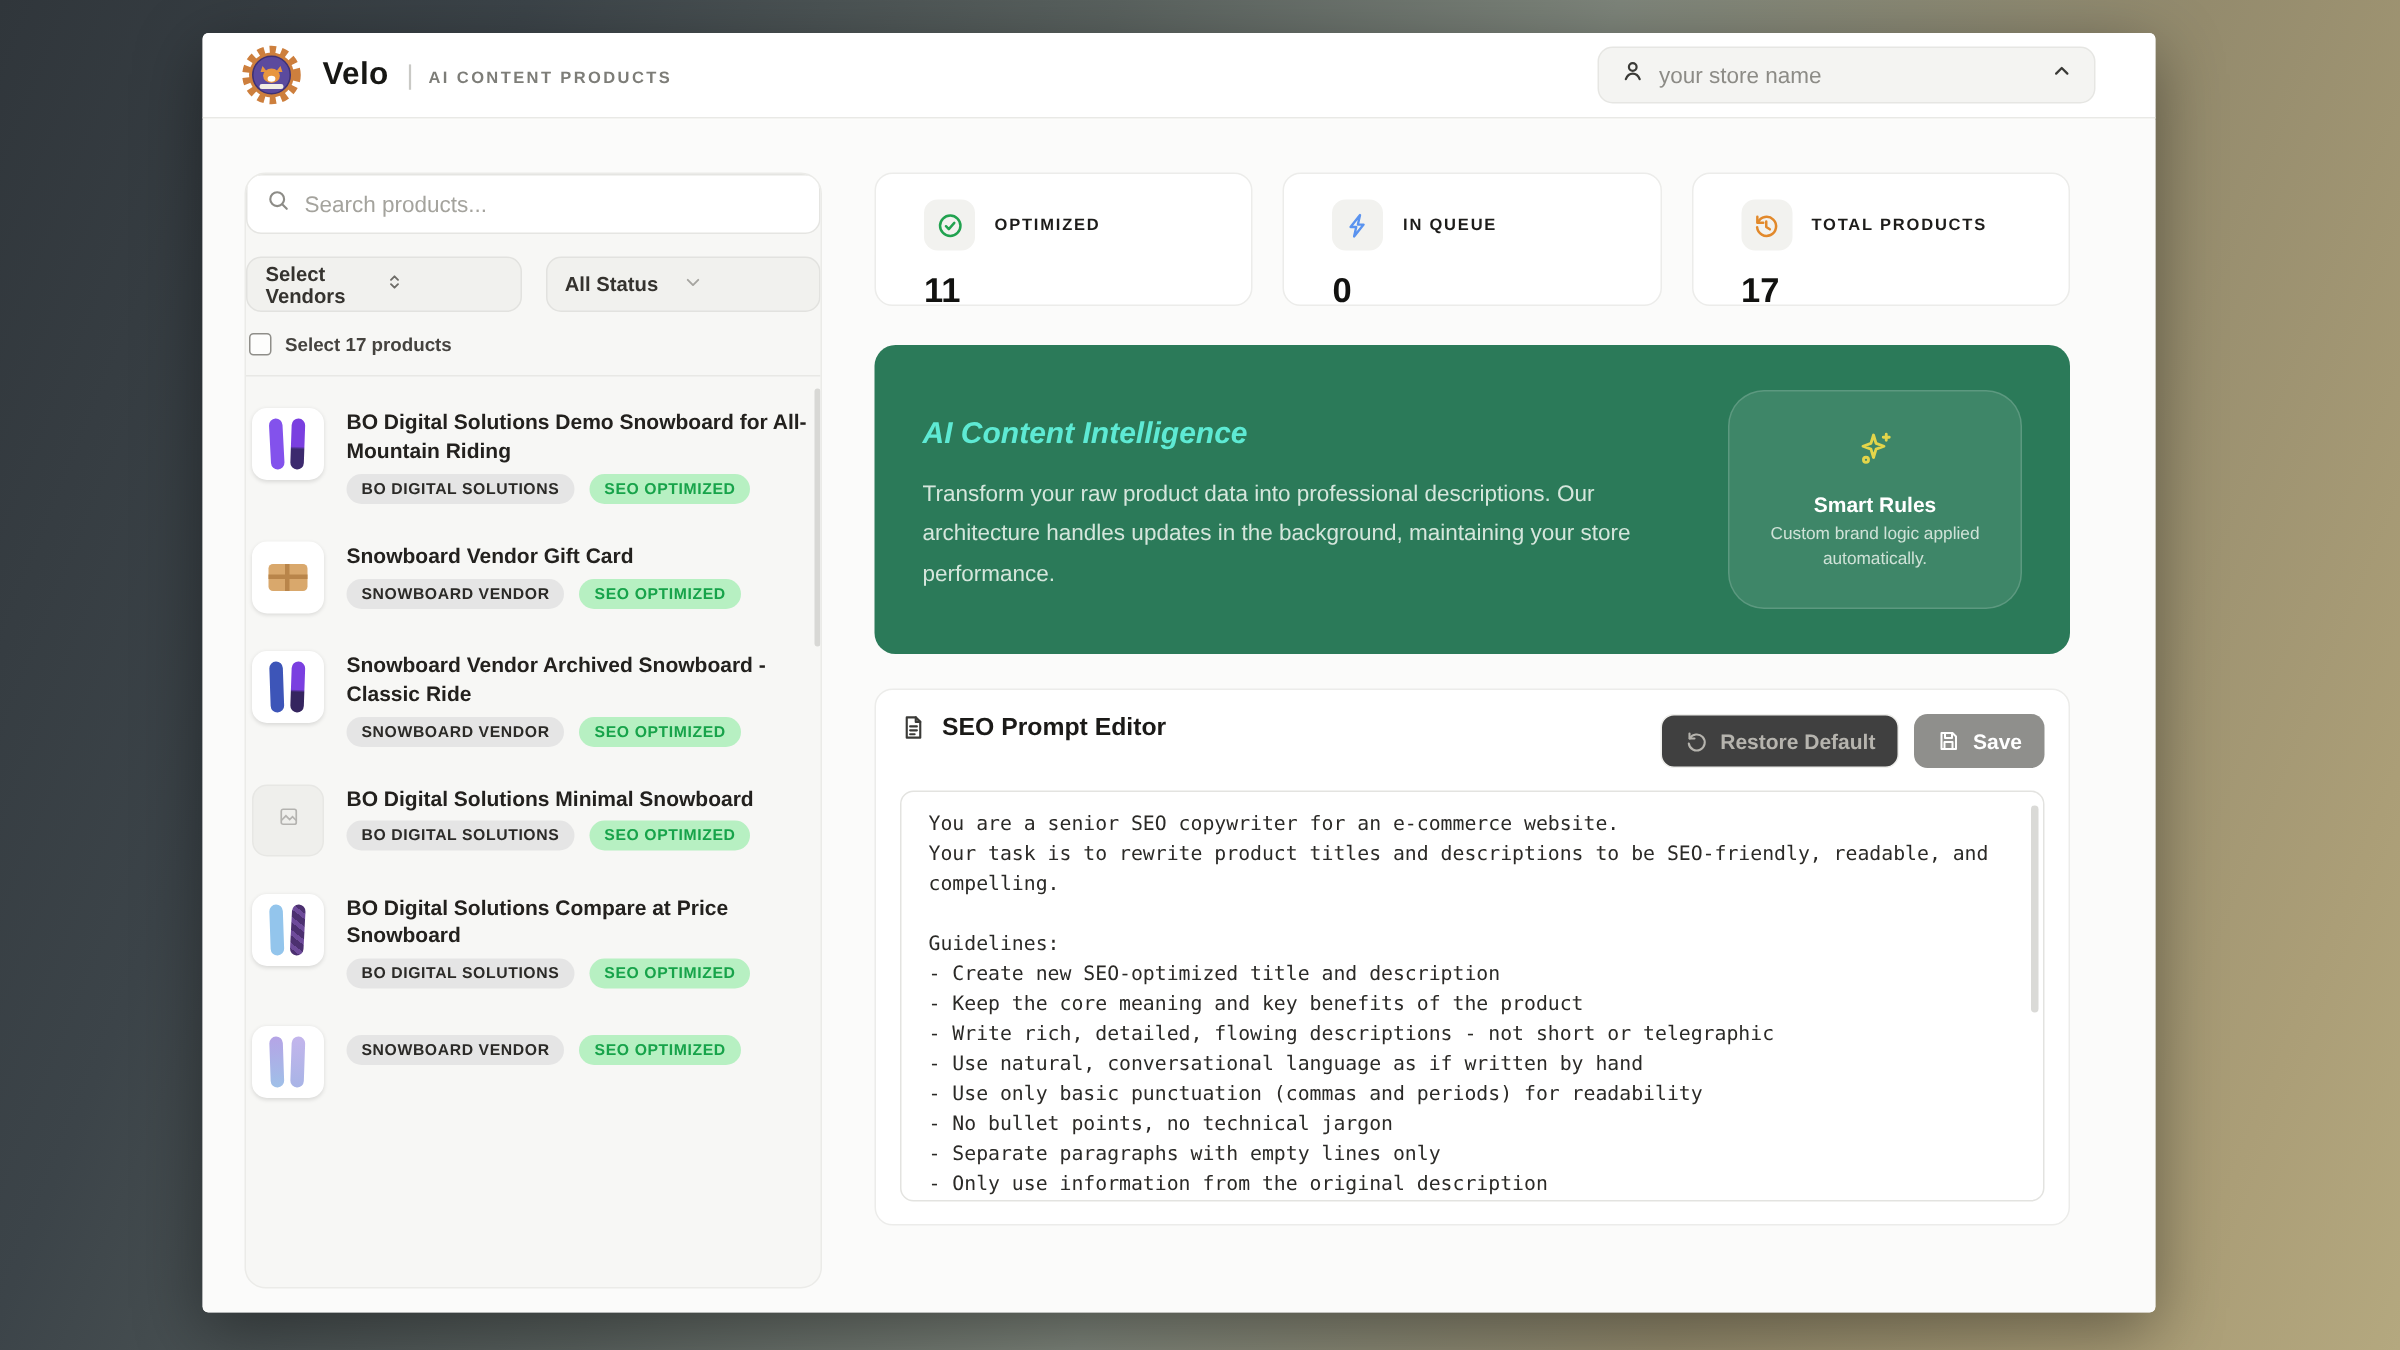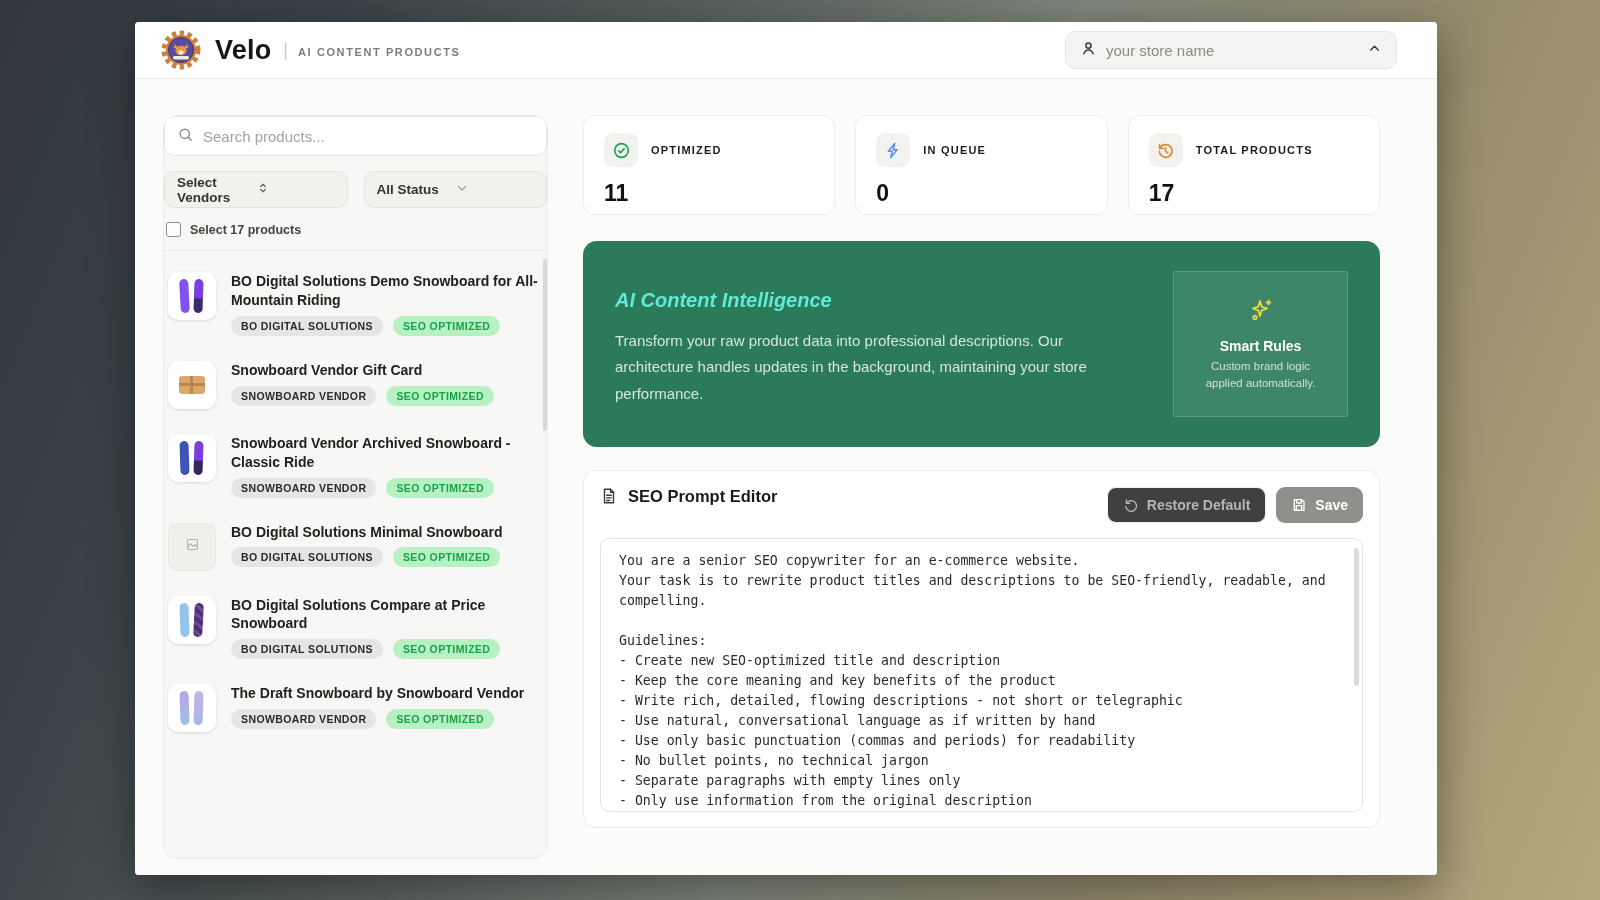--- a/index.html
+++ b/index.html
@@ -11,21 +11,21 @@
   }
   .window {
     position:absolute; left:135px; top:22px; width:1302px; height:853px;
     background:#fcfcfb; border-radius:4px; box-shadow:0 12px 45px rgba(0,0,0,.4);
     overflow:hidden;
   }
   
   .appbar { height:57px; background:#fff; border-bottom:1px solid #e9e9e6;
     display:flex; align-items:center; padding:0 40px 0 26px; }
   .logo { width:40px; height:40px; flex:0 0 auto; }
-  .brand { font-size:27px; font-weight:800; color:#171714; margin-left:14px; letter-spacing:.2px; }
+  .brand { font-size:21px; font-weight:800; color:#171714; margin-left:14px; letter-spacing:.2px; }
   .brand-sep { color:#c9c9c5; font-size:18px; margin:0 10px 0 12px; font-weight:300; }
   .brand-sub { font-size:11px; font-weight:700; letter-spacing:1.6px; color:#7d7d78; padding-top:4px; }
   .store-btn { margin-left:auto; width:332px; height:38px; background:#f4f4f2;
     border:1px solid #e6e6e3; border-radius:10px; display:flex; align-items:center;
     padding:0 14px; cursor:pointer; }
   .store-btn .label { color:#8c8b86; font-size:15px; margin-left:9px; flex:1; text-align:left; }
   
   .content { position:absolute; left:0; top:58px; right:0; bottom:0; background:#fbfbfa; }
   .sidebar { position:absolute; left:28px; top:35px; width:385px; height:744px;
     background:#f7f7f5; border:1px solid #ebebe8; border-radius:14px; 
@@ -71,34 +71,34 @@
   .t3 .b1 { left:12px; background:#3d55b8; transform:rotate(-2deg); }
   .t3 .b2 { left:26px; background:linear-gradient(#7a3fe0 55%, #35255f 60%); transform:rotate(2deg); }
   .t4 { background:#efefec; box-shadow:none; border:1px solid #e7e7e4;
     display:flex; align-items:center; justify-content:center; }
   .t5 .b1 { left:12px; background:#93c5ec; transform:rotate(-2deg); }
   .t5 .b2 { left:26px; background:repeating-linear-gradient(35deg, #4c3070 0 4px, #6e4b9a 4px 7px); transform:rotate(3deg); }
   .t6 .b1 { left:12px; background:linear-gradient(#b5a4e6, #9fc0e8); transform:rotate(-2deg); }
   .t6 .b2 { left:26px; background:linear-gradient(#c3b5ec, #a8b4e6); transform:rotate(2deg); }
   
   .stats { display:flex; gap:20px; }
-  .stat-card { flex:1; height:100px; background:#fff; border:1px solid #ececе9; border:1px solid #ececea;
-    border-radius:12px; padding:17px 20px; }
+  .stat-card { flex:1; height:89px; background:#fff; border:1px solid #ececе9; border:1px solid #ececea;
+    border-radius:12px; padding:17px 32px; }
   .stat-top { display:flex; align-items:center; }
   .stat-chip { width:34px; height:34px; border-radius:9px; background:#f2f2ef;
     display:flex; align-items:center; justify-content:center; }
   .stat-label { font-size:11px; font-weight:800; letter-spacing:1.2px; color:#1d1c1a; margin-left:13px; }
   .stat-value { font-size:23px; font-weight:800; color:#121210; margin-top:13px; }
   
   .banner { margin-top:26px; height:206px; background:#2b7a59; border-radius:14px;
     padding:30px 32px; display:flex; align-items:center; }
   .banner-left { flex:1; align-self:flex-start; padding-top:18px; }
   .banner-title { font-size:20px; font-weight:800; color:#5eead4;font-style:italic; }
   .banner-desc { margin-top:16px; font-size:15px; line-height:1.75; color:#d5e6dc; max-width:505px; }
-  .feature-card { width:175px; height:146px; border-radius:2px; background:rgba(255,255,255,.09);
+  .feature-card { width:196px; height:146px; border-radius:24px; background:rgba(255,255,255,.09);
     border:1px solid rgba(255,255,255,.16); display:flex; flex-direction:column;
     align-items:center; justify-content:center; text-align:center; padding:0 20px; }
   .feature-title { font-size:14px; font-weight:800; color:#fff; margin-top:10px; }
   .feature-desc { font-size:11.5px; color:#cfe2d7; line-height:1.45; margin-top:4px; }
   
   .editor-card { margin-top:23px; height:358px; background:#fff; border:1px solid #ececea;
     border-radius:12px; padding:16px; }
   .editor-head { display:flex; height:38px; }
   .editor-title { font-size:16.5px; font-weight:800; color:#1b1a18; margin-left:10px; }
   .btns { margin-left:auto; display:flex; gap:10px; }
@@ -266,21 +266,20 @@
             </div>
           </div>
         </div>
 
         <div class="prow">
           <div class="thumb t6">
               <span class="board b1"></span>
               <span class="board b2"></span>
             </div>
           <div class="pinfo">
-            <div class="ptitle">The Draft Snowboard by Snowboard Vendor</div>
             <div class="pills">
               <span class="pill vendor">SNOWBOARD VENDOR</span>
               <span class="pill seo">SEO OPTIMIZED</span>
             </div>
           </div>
         </div>
 
         <div class="list-scrollbar"></div>
       </div>
     </div>

